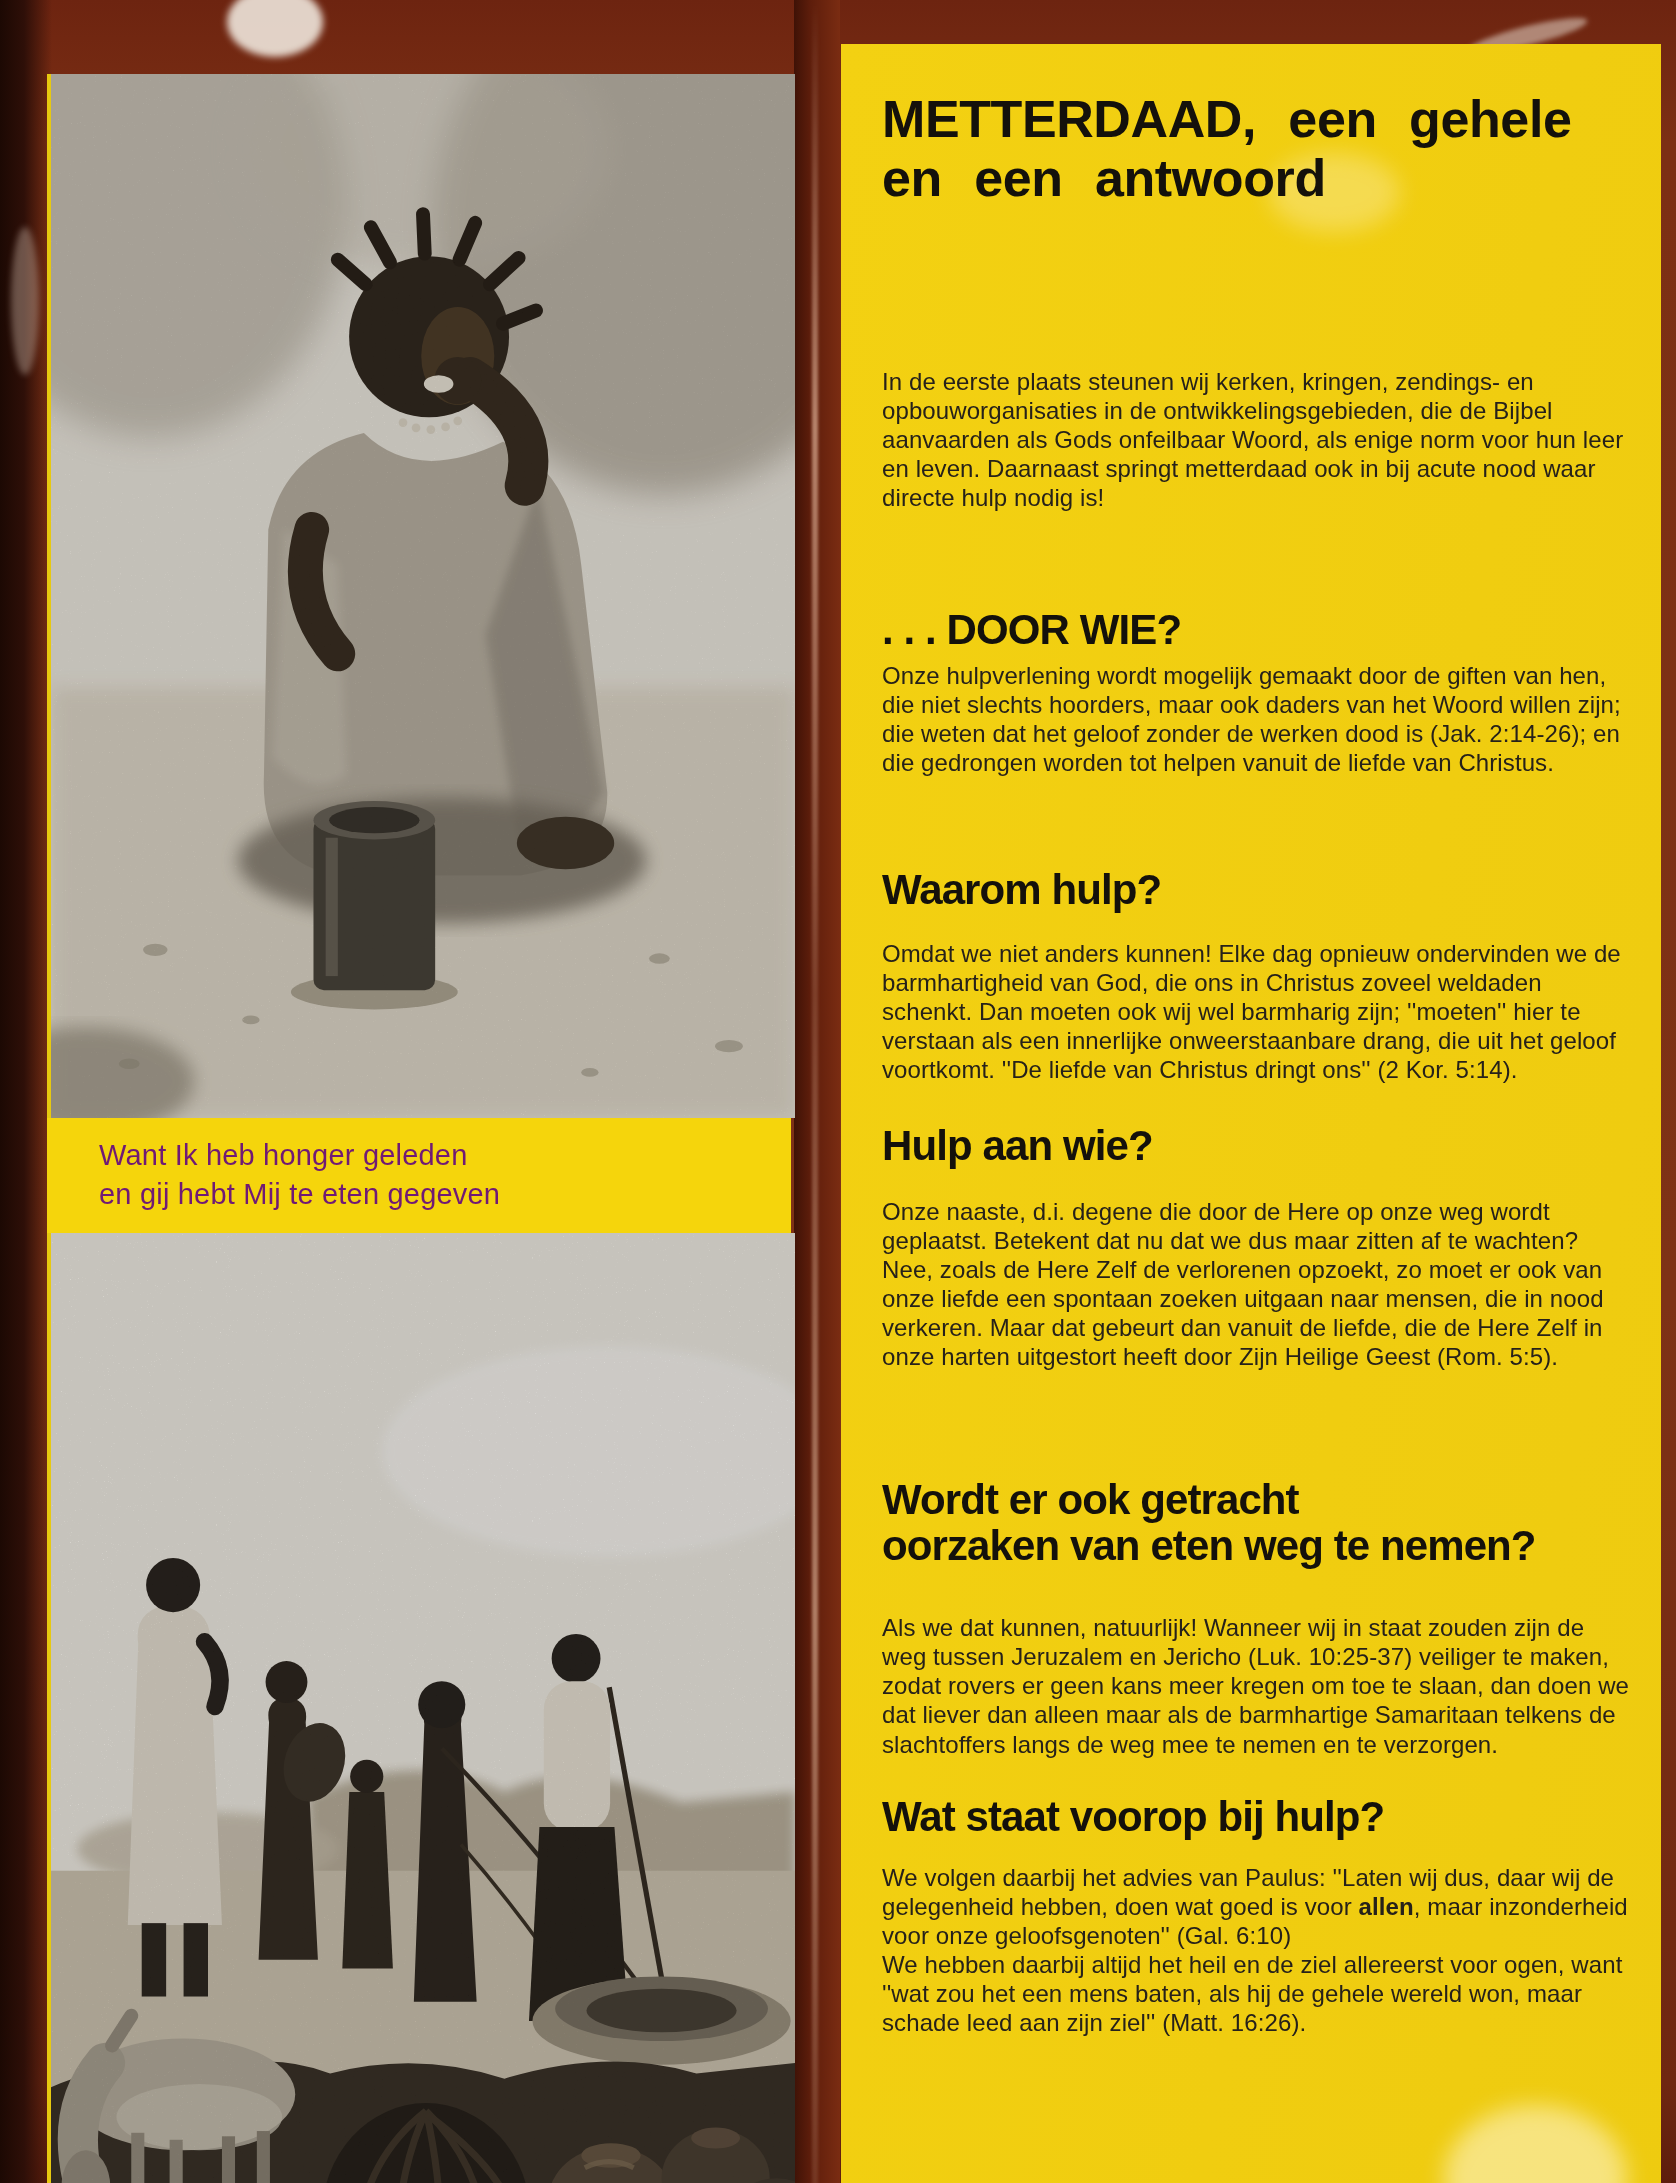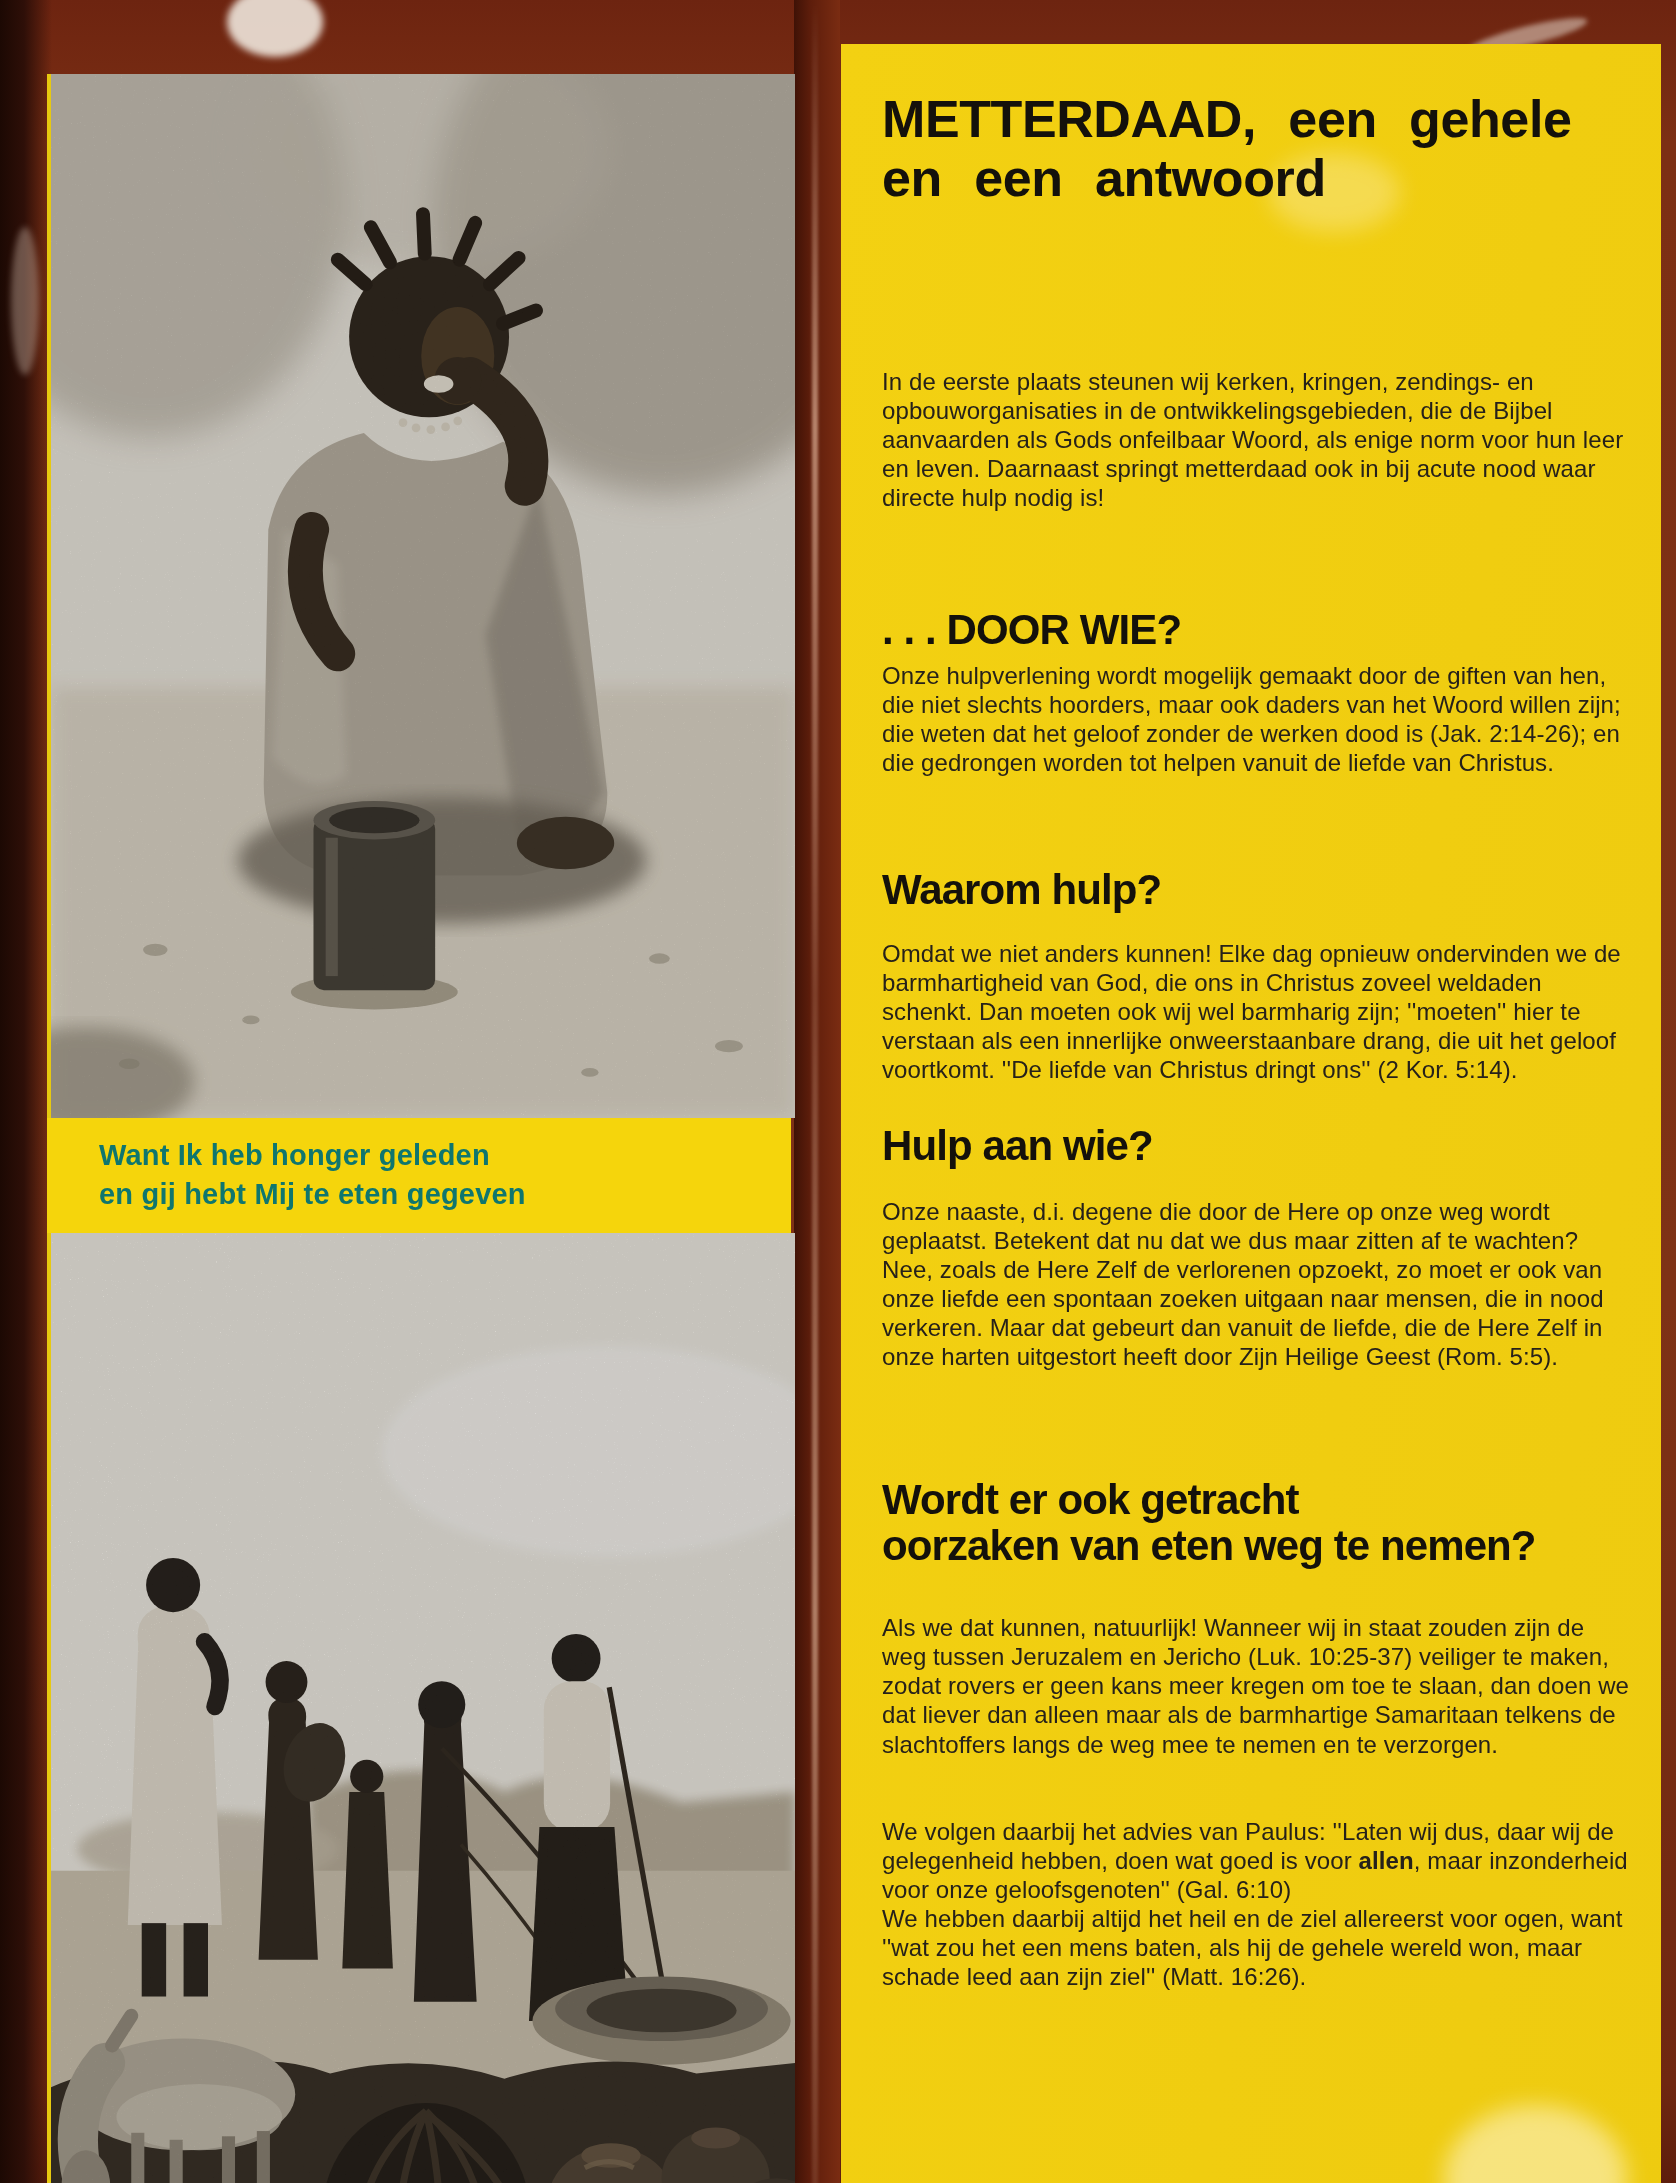--- a/index.html
+++ b/index.html
@@ -13,22 +13,22 @@
     background:linear-gradient(90deg,#1c0903 0px,#2e0f08 24px,rgba(122,44,18,0) 52px);}
   .scuff{position:absolute;border-radius:50%;pointer-events:none;}
   .spine{position:absolute;left:794px;top:0;width:46px;height:100%;
     background:linear-gradient(90deg,#3f1206 0%,#5d1d0b 35%,#7a2c12 100%);}
   .spine-crease{position:absolute;left:18.3px;top:0;width:6.1px;height:100%;filter:blur(1.7px);
     background:linear-gradient(180deg,rgba(255,210,180,0) 0%,rgba(255,216,188,.55) 18%,rgba(255,210,180,.18) 42%,rgba(255,222,192,.5) 68%,rgba(255,210,180,0) 100%);}
   
   .photo{position:absolute;left:47px;width:744px;overflow:hidden;background:#e9e6de;border-left:4.4px solid #e7c90f;}
   #photo-top{top:74px;height:1044px;}
   #photo-bottom{top:1233px;height:1009px;}
-  .caption-bar{position:absolute;left:47px;width:744px;background:#f5d50c;color:#0f766e;
-    font-weight:bold;font-size:29px;line-height:1.32;white-space:pre-line;letter-spacing:0.2px;}
+  .caption-bar{position:absolute;left:47px;width:744px;background:#f5d50c;color:#701a75;
+    font-weight:normal;font-size:29px;line-height:1.32;white-space:pre-line;letter-spacing:0.2px;}
   #caption-top{top:1118px;height:115px;padding:18.3px 0 0 52px;box-sizing:border-box;}
   
   .panel{position:absolute;left:841px;top:44px;width:820px;height:2298px;
     background:linear-gradient(100deg,#f3d112 0%,#f0cd10 60%,#eecb10 100%);}
   .crumple{position:absolute;border-radius:50%;filter:blur(11.4px);background:rgba(255,252,235,.5);}
   .title{position:absolute;left:41px;top:46px;width:751px;color:#14110b;
     font-size:52px;font-weight:bold;line-height:1.13;letter-spacing:-0.4px;word-spacing:18.3px;white-space:pre-line;}
   .sec{position:absolute;left:41px;width:749px;color:#26211a;}
   .sec h2{margin:0;color:#14110b;font-size:42px;line-height:1.1;letter-spacing:-0.9px;white-space:pre-line;font-weight:bold;}
   .sec p{margin:0;font-size:24px;line-height:1.21;white-space:pre-line;letter-spacing:0.1px;}
@@ -224,19 +224,20 @@
       <p style="margin-top:27.5px">Onze naaste, d.i. degene die door de Here op onze weg wordt geplaatst. Betekent dat nu dat we dus maar zitten af te wachten? Nee, zoals de Here Zelf de verlorenen opzoekt, zo moet er ook van onze liefde een spontaan zoeken uitgaan naar mensen, die in nood verkeren. Maar dat gebeurt dan vanuit de liefde, die de Here Zelf in onze harten uitgestort heeft door Zijn Heilige Geest (Rom. 5:5).</p>
     </div>
 
     <div class="sec" style="top:1433px">
       <h2>Wordt er ook getracht
 oorzaken van eten weg te nemen?</h2>
       <p style="margin-top:44px">Als we dat kunnen, natuurlijk! Wanneer wij in staat zouden zijn de weg tussen Jeruzalem en Jericho (Luk. 10:25-37) veiliger te maken, zodat rovers er geen kans meer kregen om toe te slaan, dan doen we dat liever dan alleen maar als de barmhartige Samaritaan telkens de slachtoffers langs de weg mee te nemen en te verzorgen.</p>
     </div>
 
     <div class="sec" style="top:1750px">
+      <h2>Wat staat voorop bij hulp?</h2>
       <p style="margin-top:23px">We volgen daarbij het advies van Paulus: ''Laten wij dus, daar wij de gelegenheid hebben, doen wat goed is voor <strong>allen</strong>, maar inzonderheid voor onze geloofsgenoten'' (Gal. 6:10)
 We hebben daarbij altijd het heil en de ziel allereerst voor ogen, want ''wat zou het een mens baten, als hij de gehele wereld won, maar schade leed aan zijn ziel'' (Matt. 16:26).</p>
     </div>
   </div>
 
 </div>
 
 
 </body></html>

